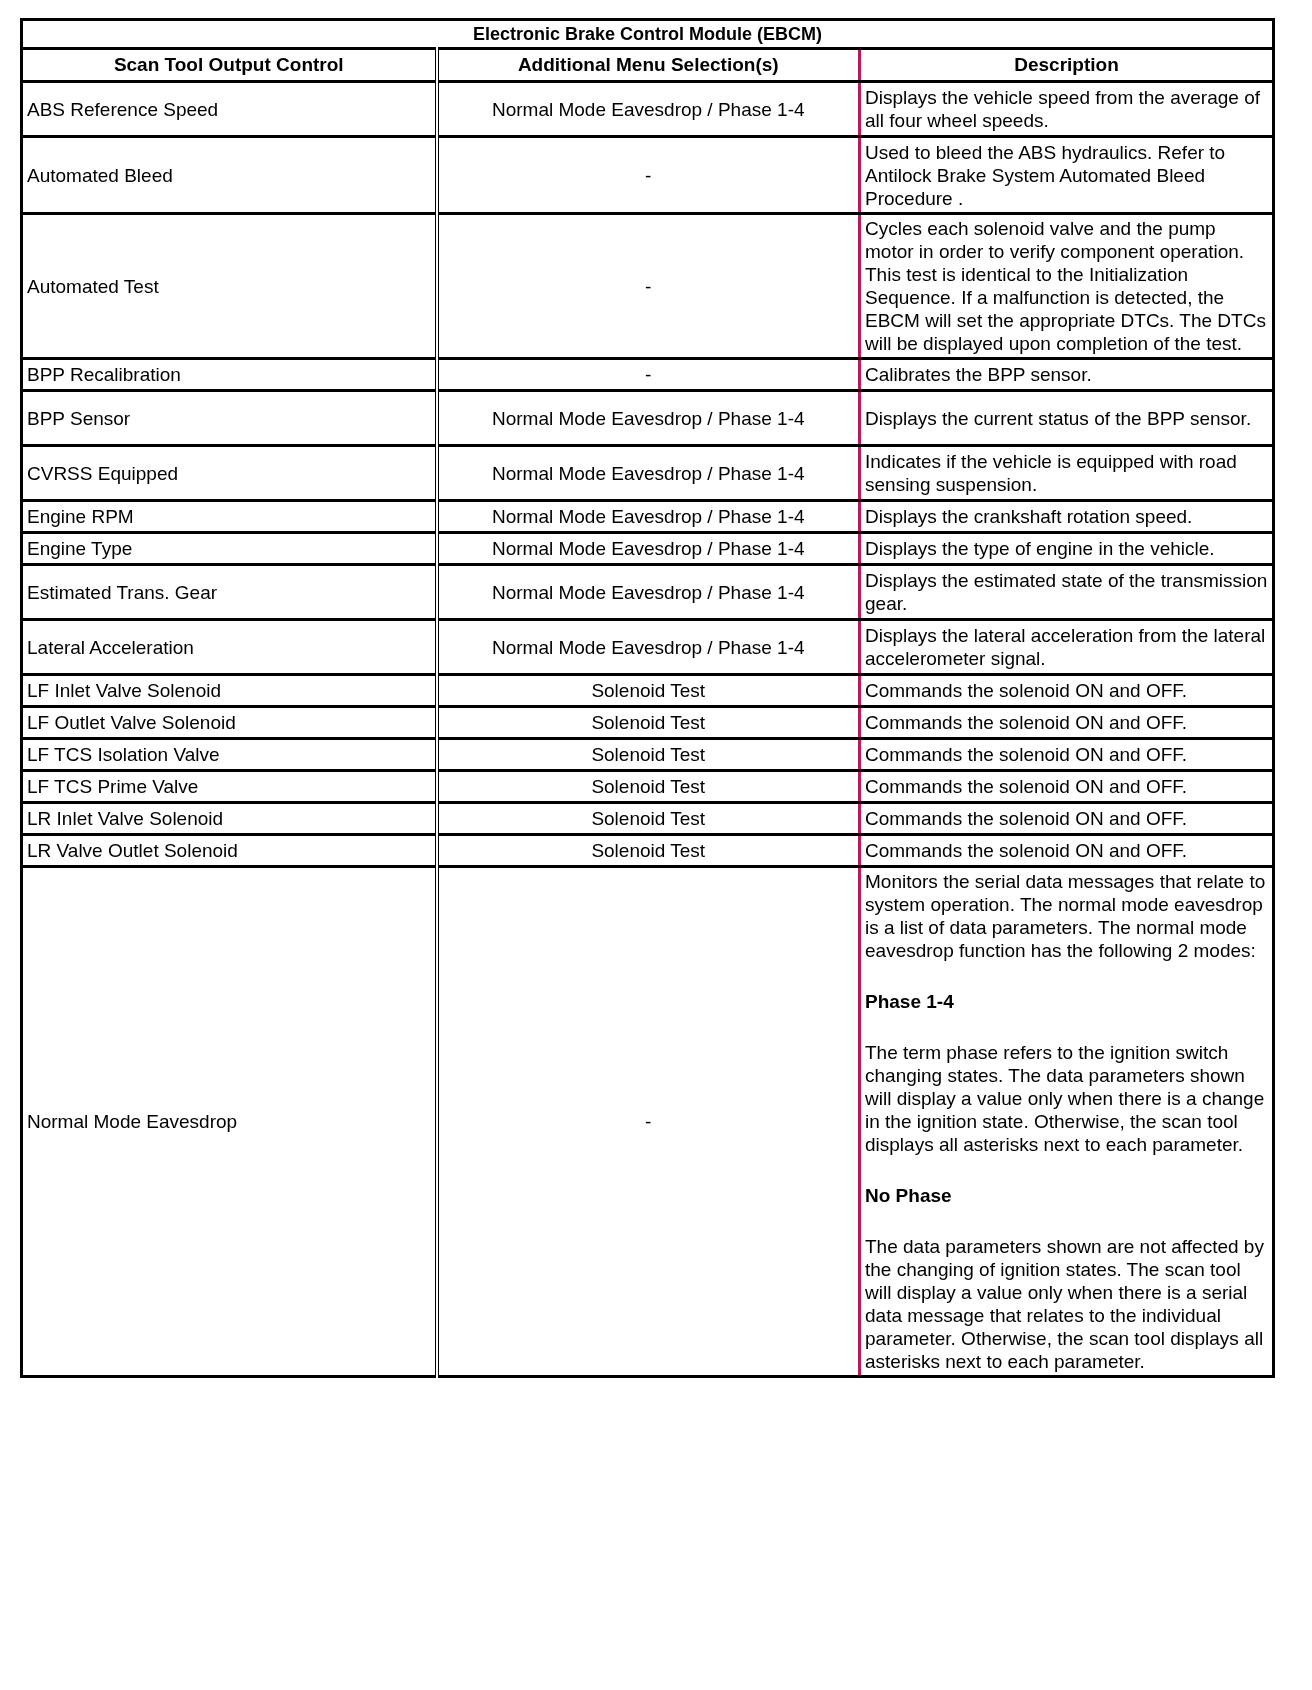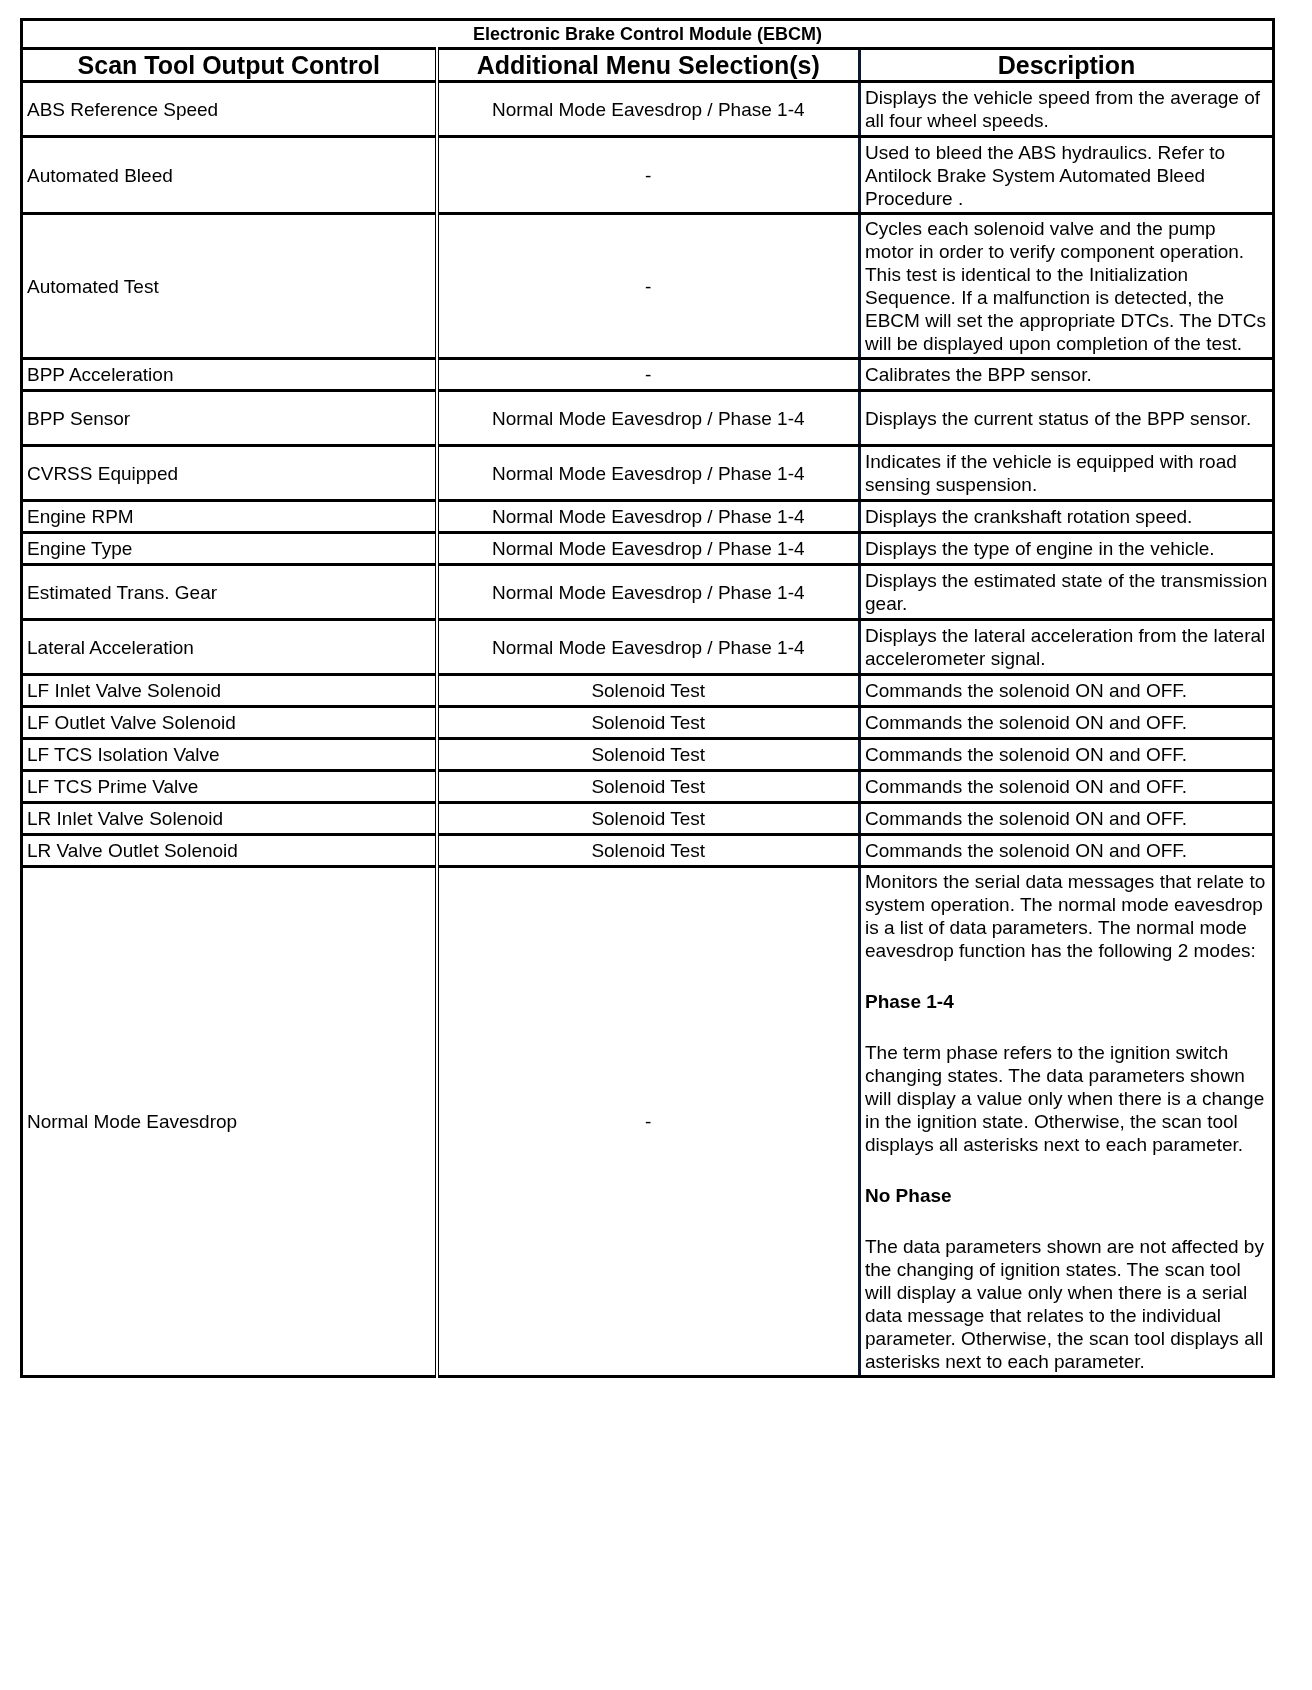--- a/index.html
+++ b/index.html
@@ -37,36 +37,36 @@
       line-height: 23px;
       vertical-align: middle;
       text-align: left;
       font-weight: normal;
     }
     table.ebcm .col1 {
       border-right: 4px double #000;
     }
     table.ebcm .col2 {
       text-align: center;
-      border-right: 3px solid #0f172a;
+      border-right: 3px solid #be185d;
     }
     table.ebcm .col3 {
       border-left: 2px solid #0f172a;
     }
     table.ebcm th.title {
       font-weight: bold;
       text-align: center;
       font-size: 18px;
       line-height: 24px;
       padding: 1px 4px;
     }
     table.ebcm th.head {
       font-weight: bold;
       text-align: center;
-      font-size: 25px;
+      font-size: 19px;
       line-height: 28px;
       padding: 1px 4px;
     }
     .desc-para { margin: 0; }
     .desc-heading {
       margin: 0;
       font-weight: bold;
     }
     .spacer { height: 28px; }
     .row-single td { height: 25px; }
@@ -103,21 +103,21 @@
         <td class="col1">Automated Bleed</td>
         <td class="col2">-</td>
         <td class="col3">Used to bleed the ABS hydraulics. Refer to Antilock Brake System Automated Bleed Procedure .</td>
       </tr>
       <tr>
         <td class="col1">Automated Test</td>
         <td class="col2">-</td>
         <td class="col3">Cycles each solenoid valve and the pump motor in order to verify component operation. This test is identical to the Initialization Sequence. If a malfunction is detected, the EBCM will set the appropriate DTCs. The DTCs will be displayed upon completion of the test.</td>
       </tr>
       <tr class="row-single">
-        <td class="col1">BPP Acceleration</td>
+        <td class="col1">BPP Recalibration</td>
         <td class="col2">-</td>
         <td class="col3">Calibrates the BPP sensor.</td>
       </tr>
       <tr class="row-double">
         <td class="col1">BPP Sensor</td>
         <td class="col2">Normal Mode Eavesdrop / Phase 1-4</td>
         <td class="col3">Displays the current status of the BPP sensor.</td>
       </tr>
       <tr class="row-double">
         <td class="col1">CVRSS Equipped</td>

